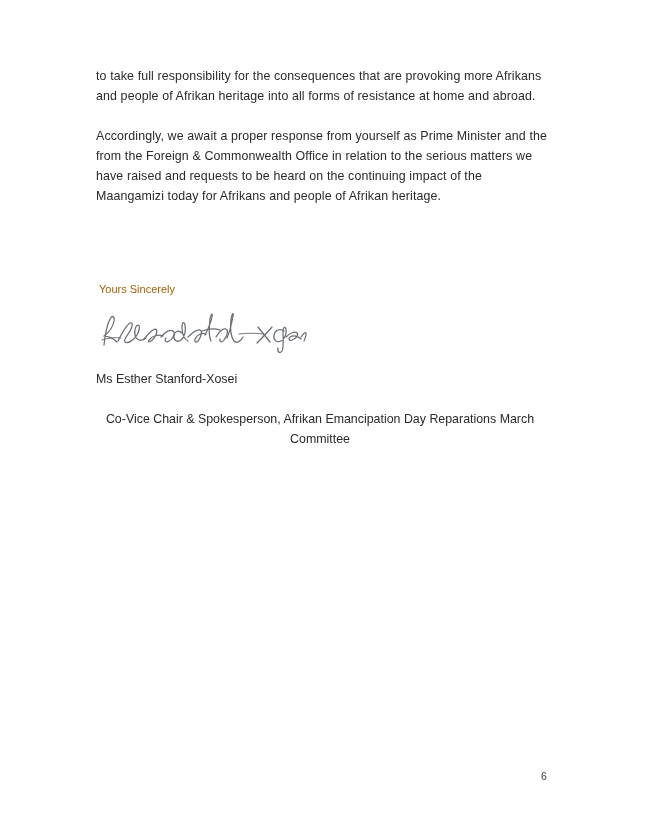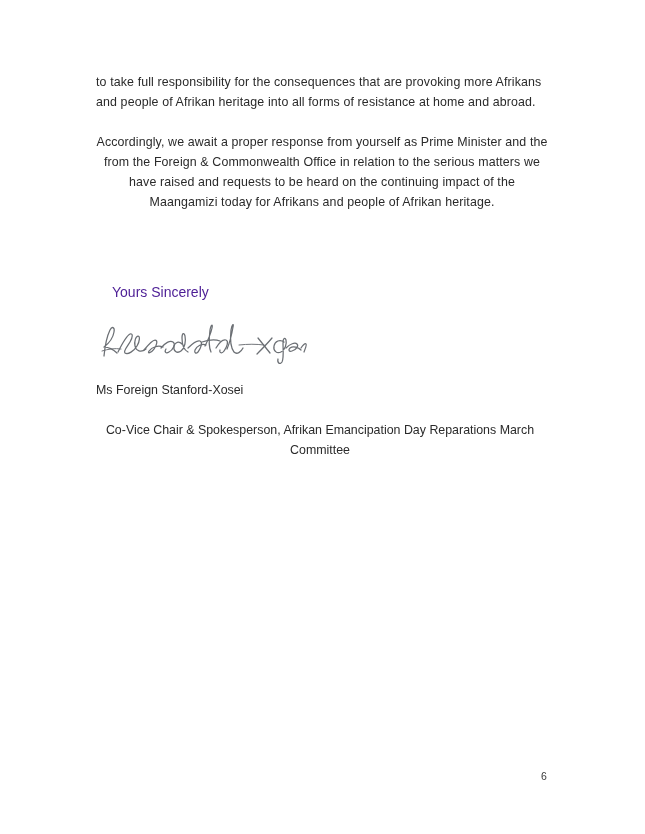--- a/index.html
+++ b/index.html
@@ -20,47 +20,46 @@
     left: 0;
     top: 0;
     width: 645px;
     height: 834px;
     background: #ffffff;
   }
 
   .content {
     position: absolute;
     left: 96px;
-    top: 72px;
+    top: 66px;
     width: 452px;
   }
 
   .para {
     font-size: 12.4px;
     line-height: 20px;
     color: #2a2a2a;
     margin: 0 0 20px 0;
     text-align: left;
     letter-spacing: 0.01em;
   }
 
   .para.tight {
-    margin-bottom: 0;
-    text-align: center;
+    margin-bottom: 16px;
   }
 
   .spacer-sign {
     height: 54px;
   }
 
   .signoff {
-    font-size: 14px;
+    font-size: 11px;
     line-height: 20px;
-    color: #4c1d95;
-    margin: 16px;
+    color: #a16207;
+    margin: 3px;
   }
 
   .sig-wrap {
     position: relative;
     height: 58px;
     margin-top: 8px;
     margin-bottom: 4px;
   }
 
   .sig-wrap svg {
@@ -145,21 +144,21 @@
         <path class="sig-stroke" d="M129 31 C132 24, 134 15, 135 9 C136 5, 134 6, 133 12 C132 21, 133 30, 136 34 C139 37, 143 34, 145 30"></path>
         <path class="sig-stroke thin" d="M141 27 C150 26, 158 26, 166 27"></path>
         <path class="sig-stroke" d="M160 20 C164 25, 168 30, 172 35"></path>
         <path class="sig-stroke" d="M174 20 C169 26, 164 31, 159 36"></path>
         <path class="sig-stroke" d="M186 24 C182 21, 177 23, 176 28 C175 33, 179 36, 183 34 C187 32, 189 26, 188 22 C187 19, 185 20, 185 25 C185 32, 186 40, 184 44 C182 47, 179 45, 180 41"></path>
         <path class="sig-stroke" d="M188 30 C192 26, 197 24, 199 26 C201 28, 198 32, 194 33 C191 34, 190 32, 192 30 C195 28, 200 29, 203 32"></path>
         <path class="sig-stroke" d="M203 30 C205 27, 207 25, 208 26 C209 27, 207 31, 206 34"></path>
       </svg>
     </div>
 
-    <p class="name-line">Ms Foreign Stanford-Xosei</p>
+    <p class="name-line">Ms Esther Stanford-Xosei</p>
 
     <p class="role-block">Co-Vice Chair &amp; Spokesperson, Afrikan Emancipation Day Reparations March Committee</p>
 
 
   </div>
 
   <div class="page-number">6</div>
 
 </div>
 

